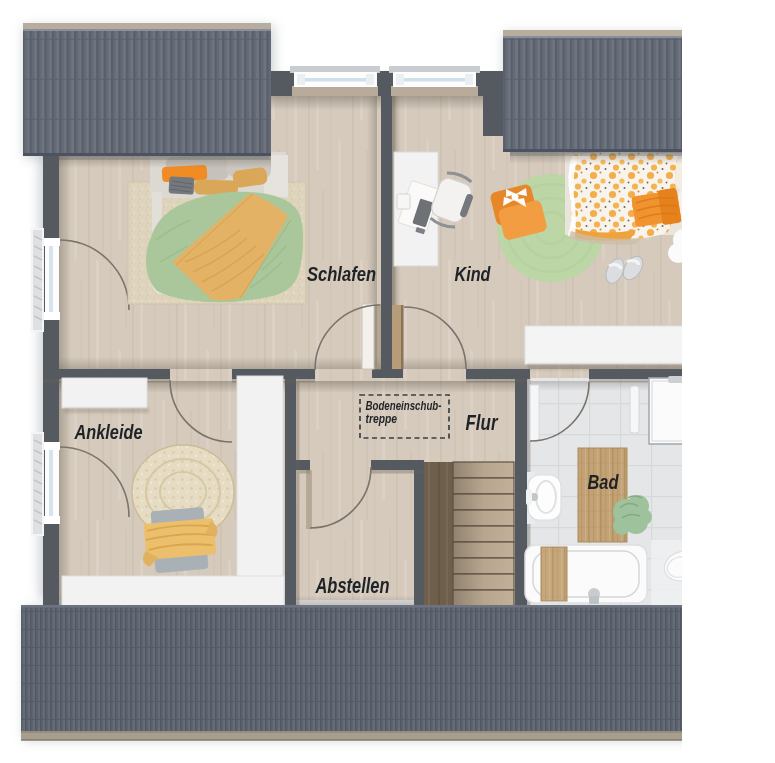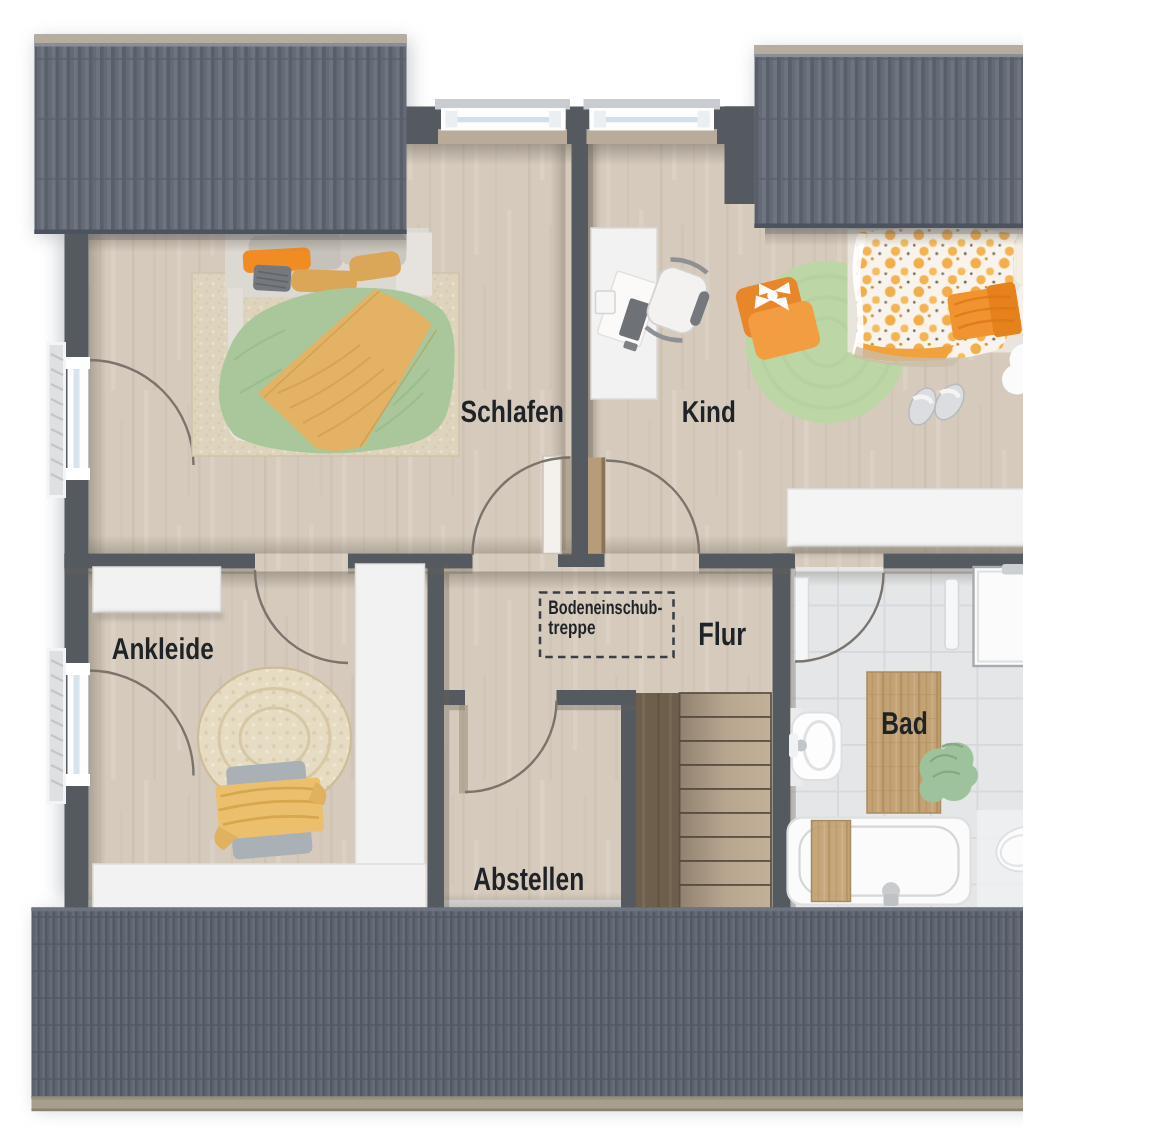--- a/index.html
+++ b/index.html
@@ -1,16 +1,16 @@
 <!DOCTYPE html>
 <html><head>
 <meta charset="utf-8">
 <style>
 html,body{margin:0;padding:0;background:#fff;}
-#wrap{position:relative;width:682px;height:763px;overflow:hidden;font-family:"Liberation Sans",sans-serif;}
+#wrap{position:relative;width:682px;height:763px;overflow:hidden;font-family:"Liberation Sans",sans-serif;font-style:italic;}
 </style>
 </head>
 <body>
 <div id="wrap">
 <svg width="775" height="763" viewBox="0 0 775 763">
 <defs>
   <filter id="b6" x="-30%" y="-30%" width="160%" height="160%">
           <feGaussianBlur stdDeviation="6"></feGaussianBlur>
         </filter>
   <filter id="b3" x="-40%" y="-40%" width="180%" height="180%">

